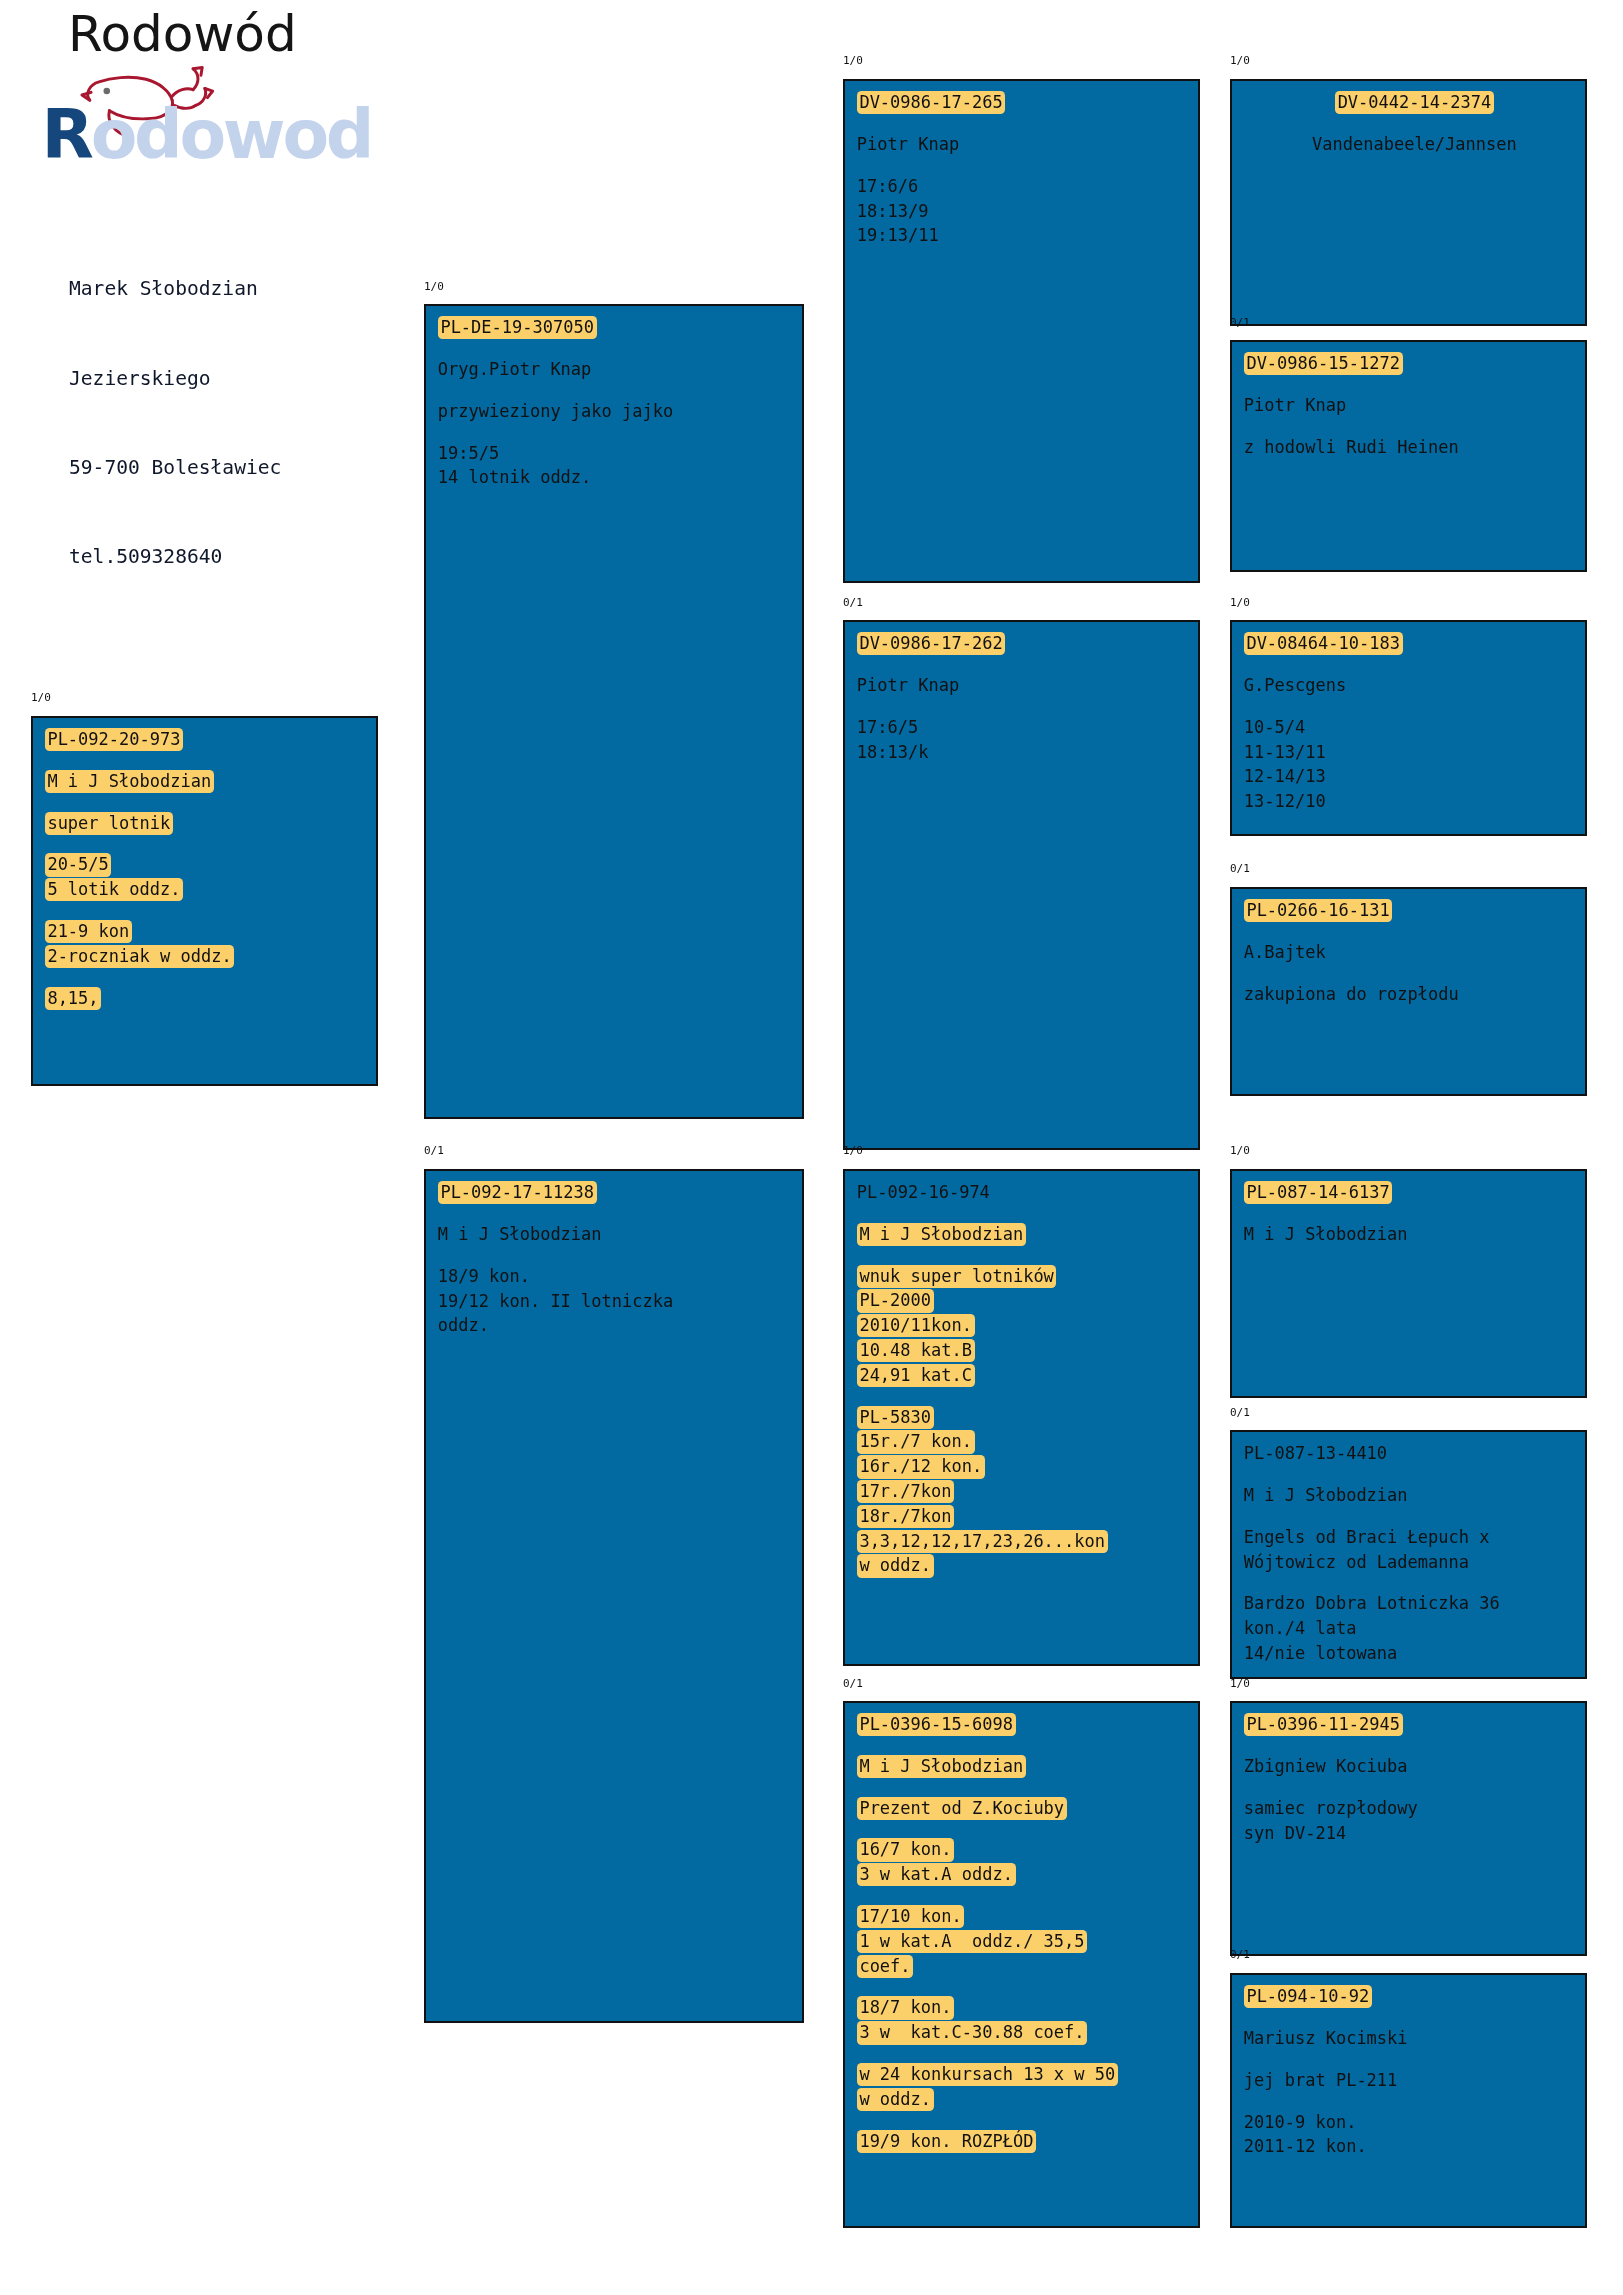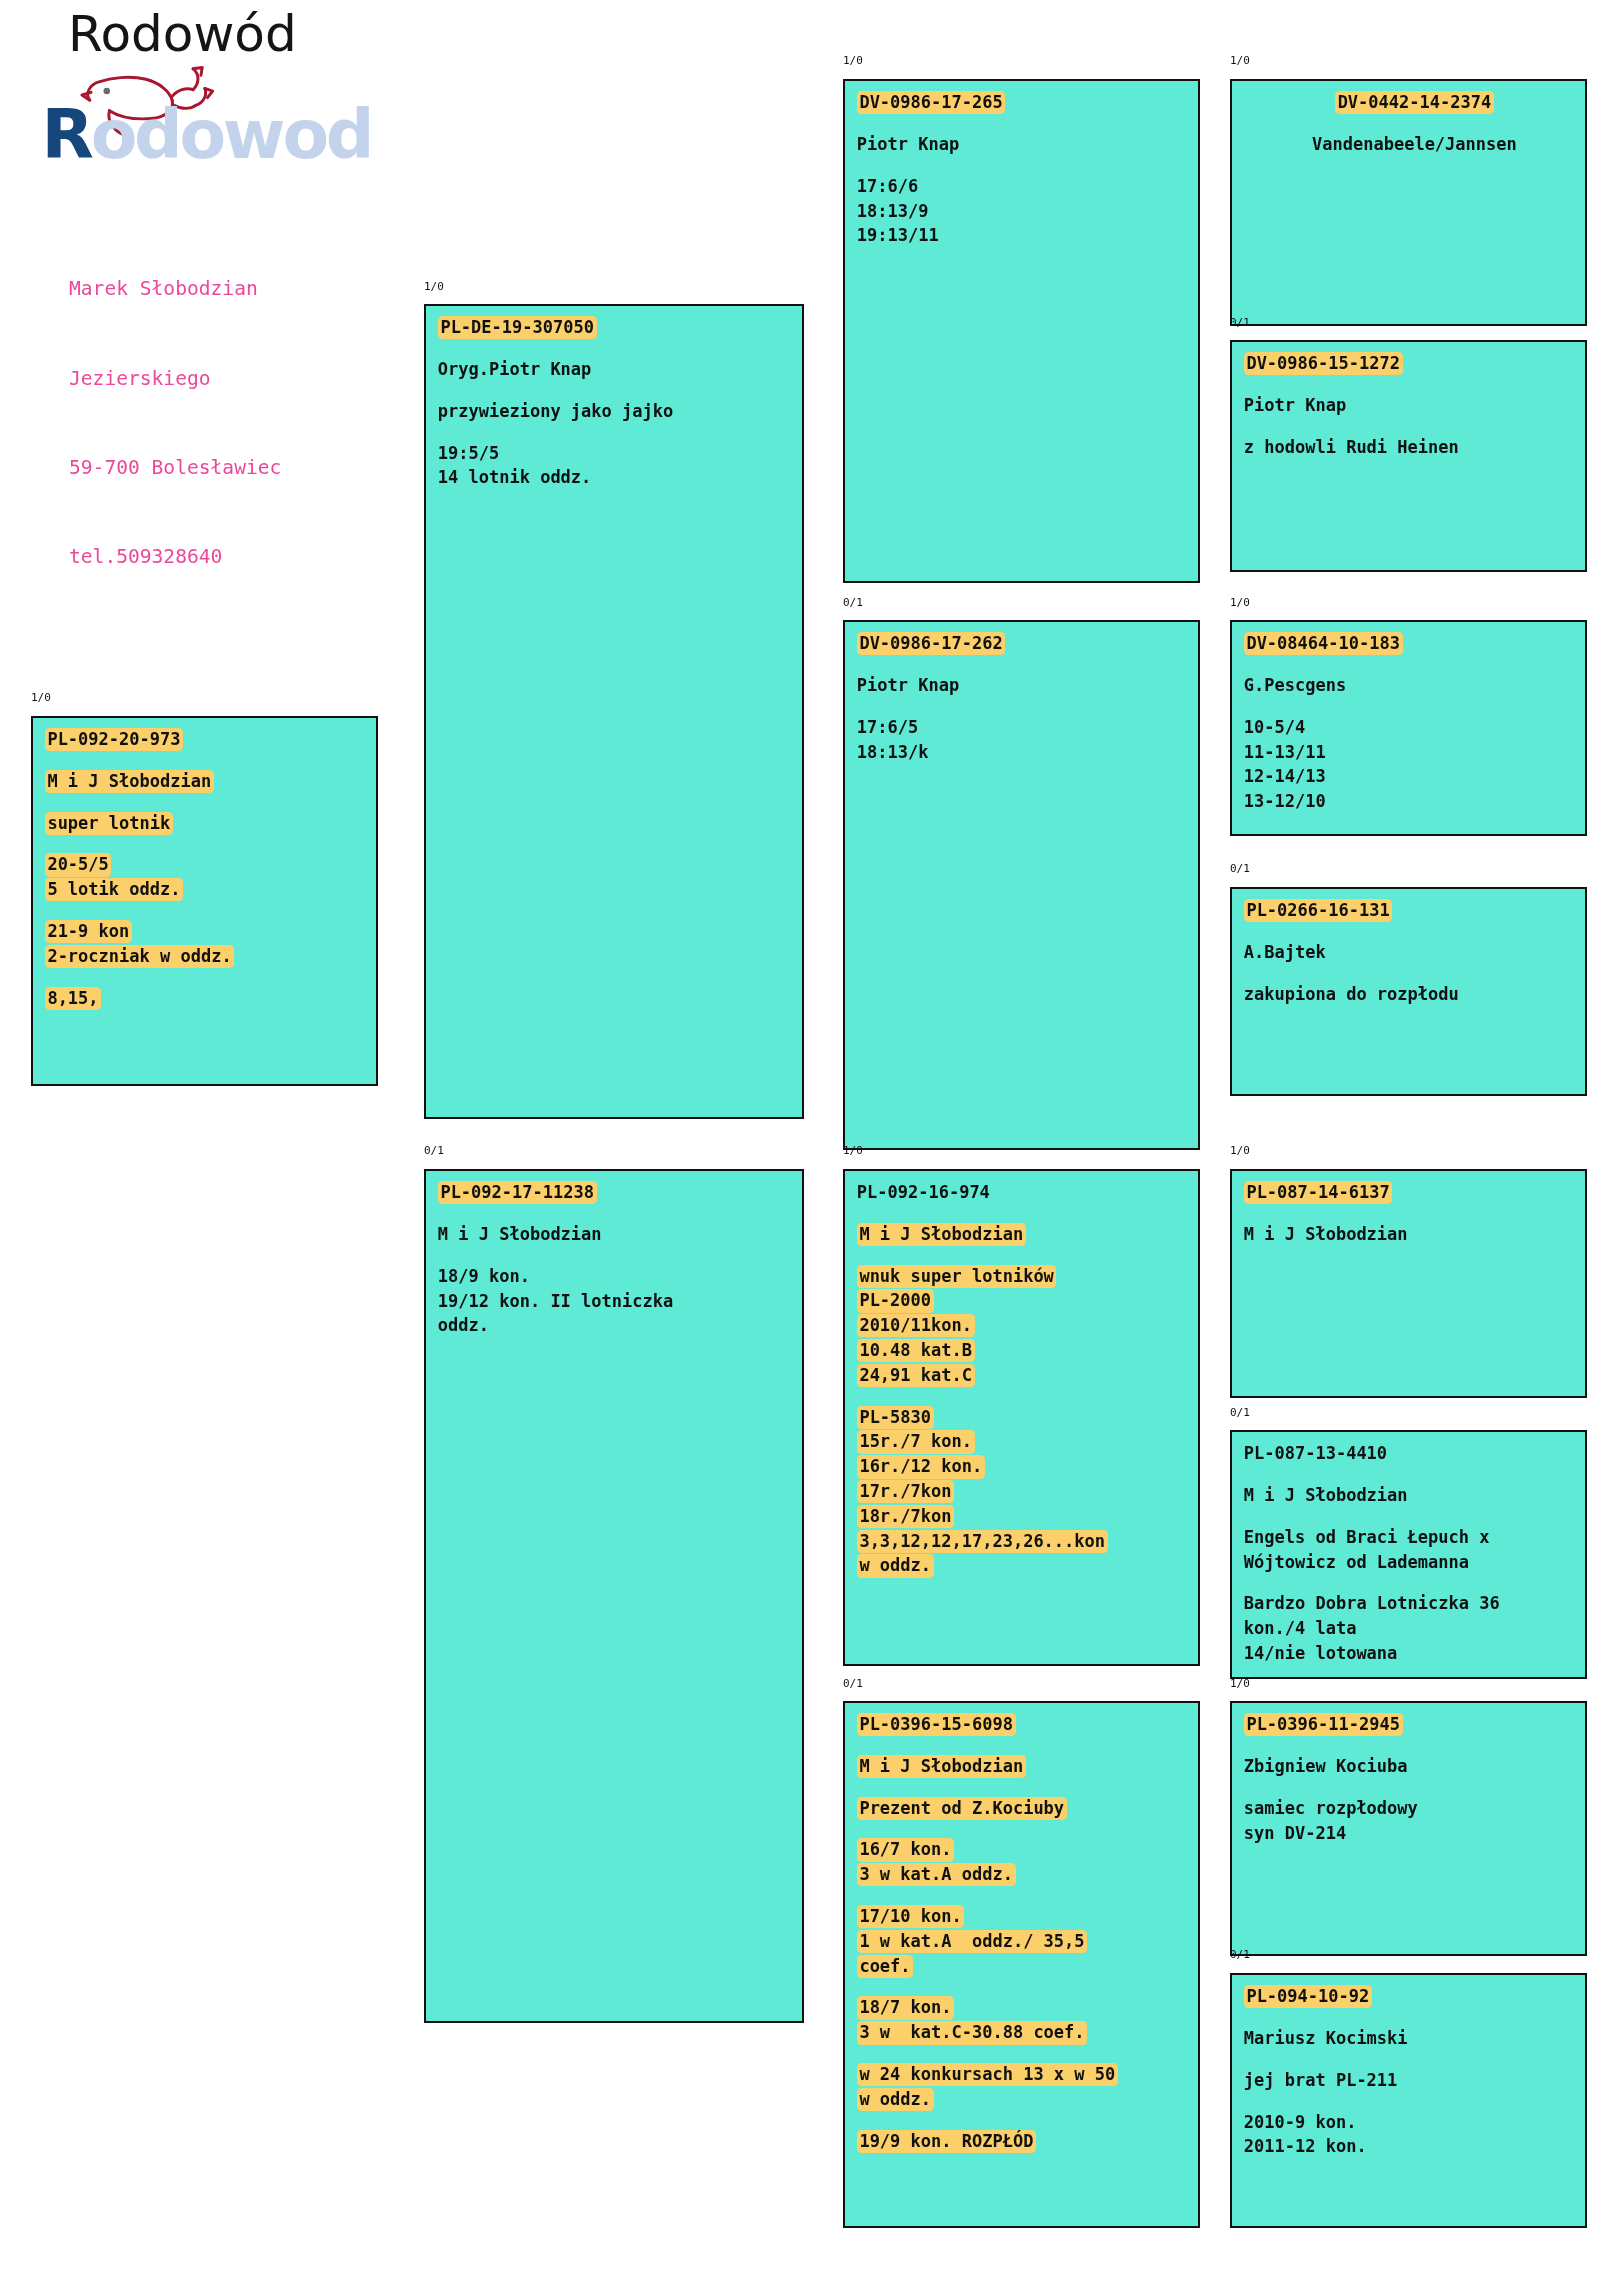--- a/index.html
+++ b/index.html
@@ -56,38 +56,37 @@
     color: #151515;
     margin: -11.8px 0 0 29px;
     letter-spacing: 0px;
     line-height: 1.05;
   }
   #owner-block {
     margin: 10.5px 0 0 30px;
     font-size: 19.6px;
     line-height: 1.52;
     white-space: pre;
-    color: #ec4899;
+    color: #0f172a;
   }
 
   
   .gen-label {
     position: absolute;
     font-size: 11px;
     line-height: 1;
     color: #111111;
     white-space: pre;
   }
   .pbox {
     position: absolute;
     border: 2px solid #111111;
-    background: #5eead4;
+    background: #0369a1;
     box-sizing: border-box;
     overflow: hidden;
-    font-weight: bold;
   }
   .pbox-inner {
     padding: 9.2px 0 0 11.8px;
   }
   .pline {
     font-size: 17px;
     line-height: 1.46;
     white-space: pre;
     color: #111111;
     display: block;

